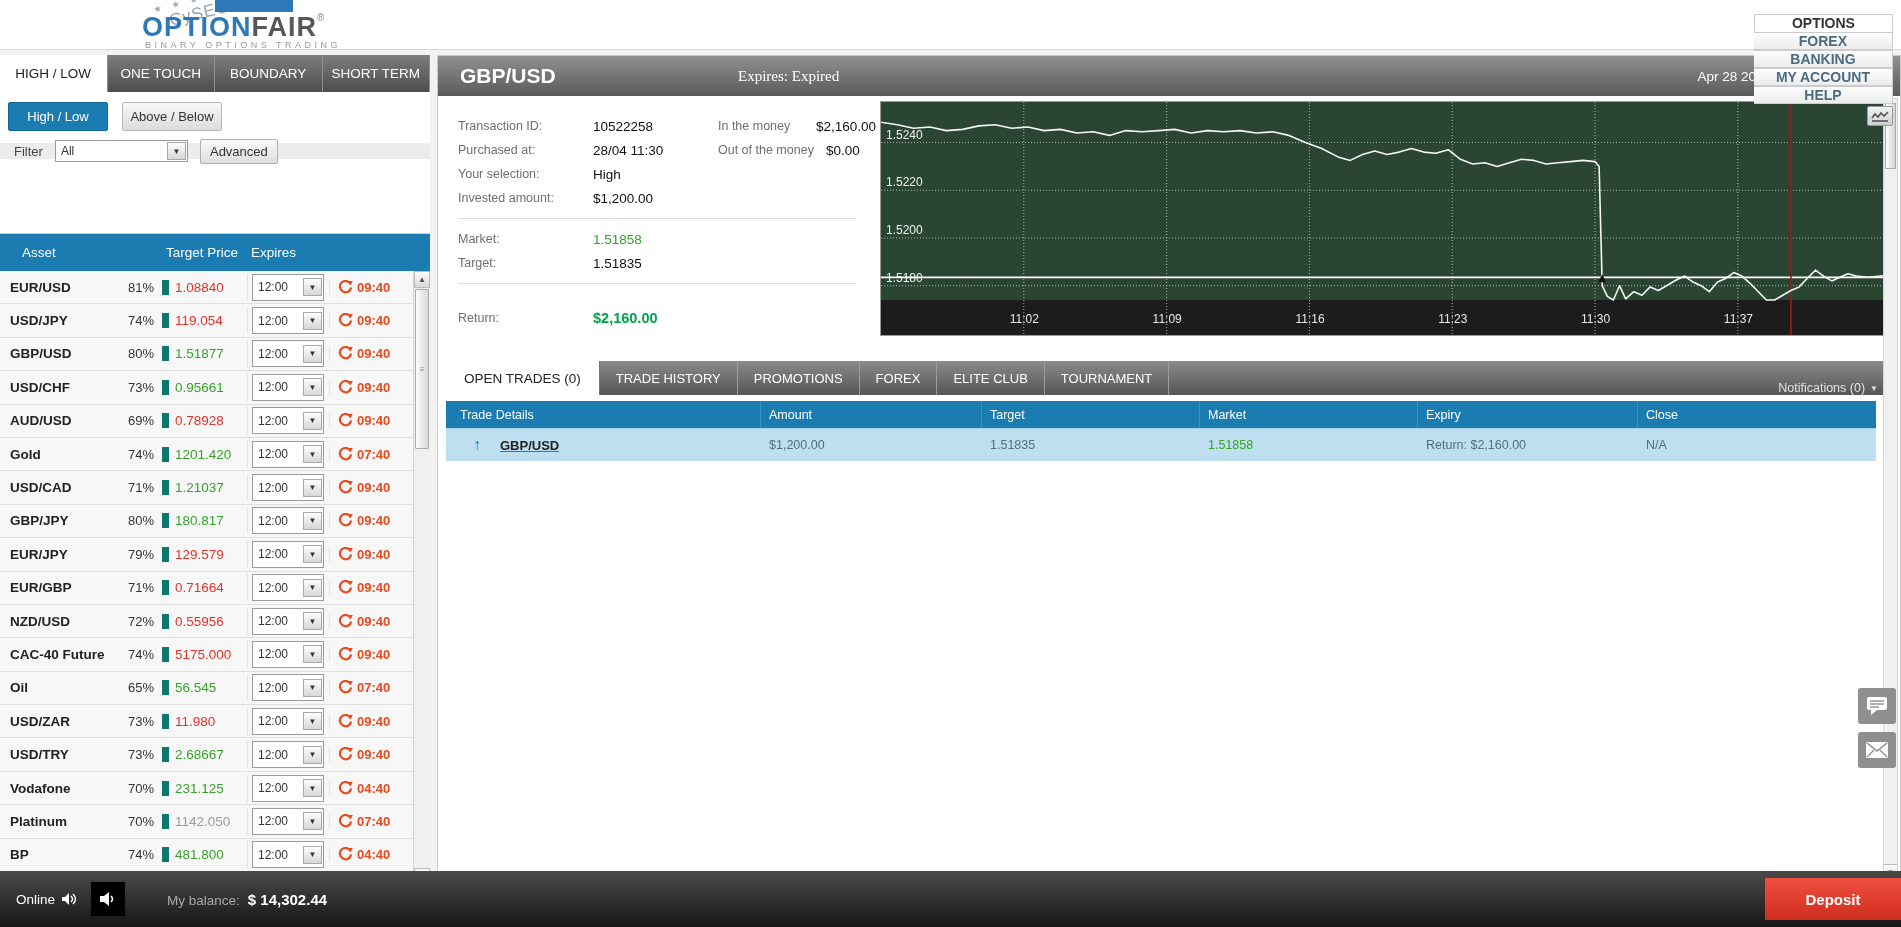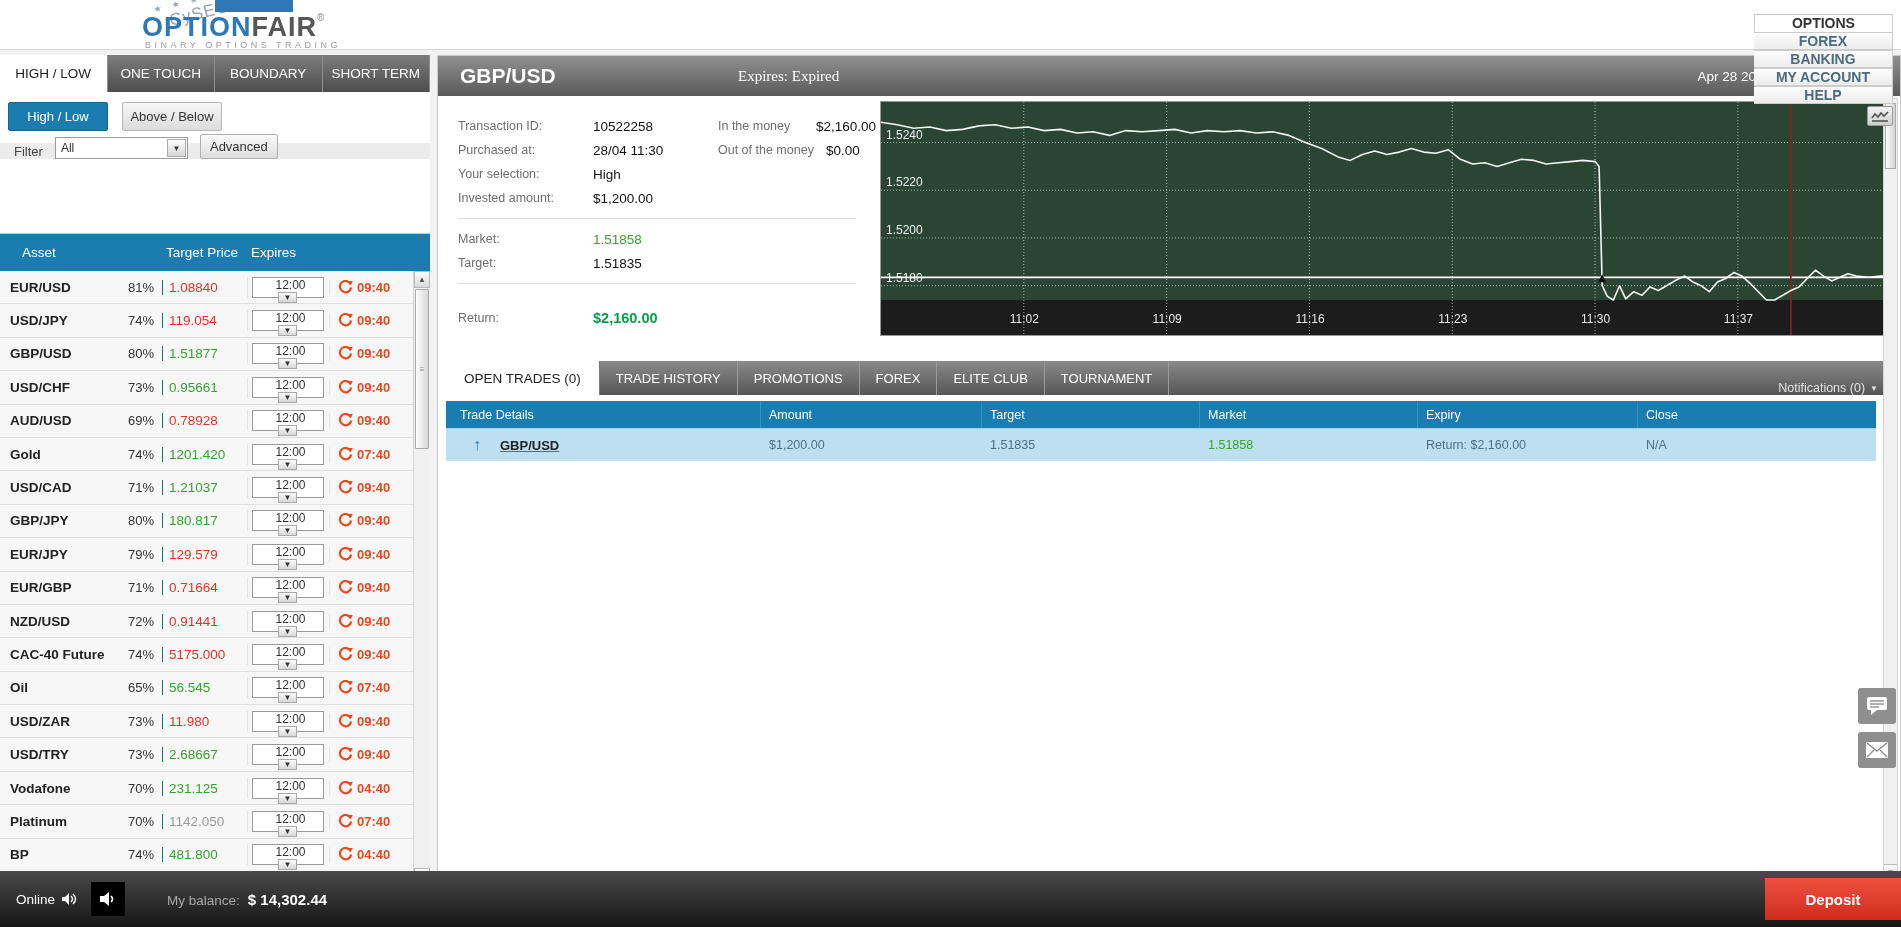--- a/index.html
+++ b/index.html
@@ -29,40 +29,40 @@
   .left-panel { position:absolute; left:0; top:55px; width:430px; height:830px; background:#fff; }
   .inst-tabs { display:flex; height:37px; background:linear-gradient(#7d7d7d,#4d4d4d); }
   .inst-tab { flex:1; display:flex; align-items:center; justify-content:center; color:#fff; font-size:13.5px;
     border-right:1px solid #8f8f8f; cursor:pointer; white-space:nowrap; }
   .inst-tab.active { background:#fff; color:#222; }
   .mode-row { display:flex; gap:14px; padding:10px 8px 8px 8px; background:#fff; }
   .mode-btn { min-width:100px; height:29px; display:flex; align-items:center; justify-content:center; font-size:13px;
     border-radius:2px; cursor:pointer; }
   .mode-btn.active { background:#1b7cb2; color:#fff; border:1px solid #156694; }
   .mode-btn.inactive { background:linear-gradient(#f7f7f7,#dcdcdc); color:#333; border:1px solid #b5b5b5; }
-  .filter-row { display:flex; align-items:flex-end; gap:12px; height:16px; background:#ececec; padding:0 8px 0 14px; margin-top:4px; }
+  .filter-row { display:flex; align-items:center; gap:12px; height:16px; background:#ececec; padding:0 8px 0 14px; margin-top:4px; }
   .filter-label { color:#444; }
   .win-select { display:flex; width:133px; height:22px; border:1px solid #9a9a9a; background:#fff; align-items:center; cursor:pointer; }
   .win-select .val { flex:1; padding-left:5px; font-size:12px; color:#333; }
   .win-select .btn { width:19px; height:18px; margin-right:1px; background:linear-gradient(#fdfdfd,#d7d7d7); border:1px solid #a9a9a9;
     display:flex; align-items:center; justify-content:center; font-size:8px; color:#333; }
   .adv-btn { min-width:78px; height:25px; display:flex; align-items:center; justify-content:center;
     background:linear-gradient(#fafafa,#dedede); border:1px solid #b0b0b0; border-radius:2px; font-size:13px; cursor:pointer; }
 
   .asset-table { position:absolute; left:0; top:178px; width:430px; bottom:0; border-top:1px solid #ccc; }
   .asset-header { display:flex; height:37px; background:#1b7cb2; color:#fff; align-items:center; font-size:13.5px; }
   .ah-asset { width:166px; padding-left:22px; } .ah-price { width:85px; } .ah-expires { width:82px; } .ah-icon { flex:1; }
   .asset-rows { position:absolute; top:37px; left:0; width:413px; bottom:0; overflow:hidden; background:#f6f6f6; }
   .asset-row { display:flex; align-items:center; height:33.4px; border-bottom:1px solid #e0e0e0; background:#f7f7f7; }
   .ar-name { width:110px; padding-left:10px; font-weight:bold; font-size:13.5px; color:#222; white-space:nowrap; }
   .ar-payout { width:52px; text-align:right; padding-right:8px; color:#333; }
-  .ar-price { width:85px; font-size:13.5px; border-left:1px solid #0f766e; padding-left:6px; }
+  .ar-price { width:85px; font-size:13.5px; border-left:7px solid #0f766e; padding-left:6px; }
   .ar-price.up { color:#36a32a; } .ar-price.down { color:#e53228; } .ar-price.flat { color:#9a9a9a; }
   .ar-exp { width:82px; border-left:1px solid #e4e4e4; display:flex; align-items:center; padding-left:4px; }
-  .ar-exp .win-select { width:72px; height:21px;flex-direction:column; }
+  .ar-exp .win-select { width:72px; height:27px; }
   .ar-count { flex:1; border-left:1px solid #e4e4e4; display:flex; align-items:center; gap:4px; padding-left:8px;
     color:#e8491f; font-weight:bold; font-size:13px; }
   .vscroll { position:absolute; right:0; top:37px; bottom:0; width:17px; background:#f0f0f0; border-left:1px solid #d5d5d5; }
   .vs-btn { height:17px; background:linear-gradient(#fdfdfd,#d9d9d9); border:1px solid #b9b9b9; font-size:8px; color:#555;
     display:flex; align-items:center; justify-content:center; }
   .vs-btn.bottom { position:absolute; bottom:0; left:0; right:0; }
   .vs-thumb { position:absolute; left:1px; right:1px; background:linear-gradient(90deg,#fdfdfd,#d7d7d7); border:1px solid #aaa;
     border-radius:1px; display:flex; align-items:center; justify-content:center; color:#888; font-size:8px; letter-spacing:0; }
 
   
@@ -357,21 +357,21 @@
               <svg width="15" height="15" viewBox="0 0 16 16">
                 <path d="M13.5 4.5 A6 6 0 1 0 14 8" fill="none" stroke="#e8491f" stroke-width="2.4"></path>
                 <polygon points="10.2,1 15.8,1 13.2,5.6" fill="#e8491f"></polygon>
               </svg>
               <span>09:40</span>
             </span>
           </div>
           <div class="asset-row">
             <span class="ar-name">NZD/USD</span>
             <span class="ar-payout">72%</span>
-            <span class="ar-price down">0.91441</span>
+            <span class="ar-price down">0.55956</span>
             <span class="ar-exp">
               <span class="win-select">
                 <span class="val">12:00</span>
                 <span class="btn">▼</span>
               </span>
             </span>
             <span class="ar-count">
               <svg width="15" height="15" viewBox="0 0 16 16">
                 <path d="M13.5 4.5 A6 6 0 1 0 14 8" fill="none" stroke="#e8491f" stroke-width="2.4"></path>
                 <polygon points="10.2,1 15.8,1 13.2,5.6" fill="#e8491f"></polygon>

